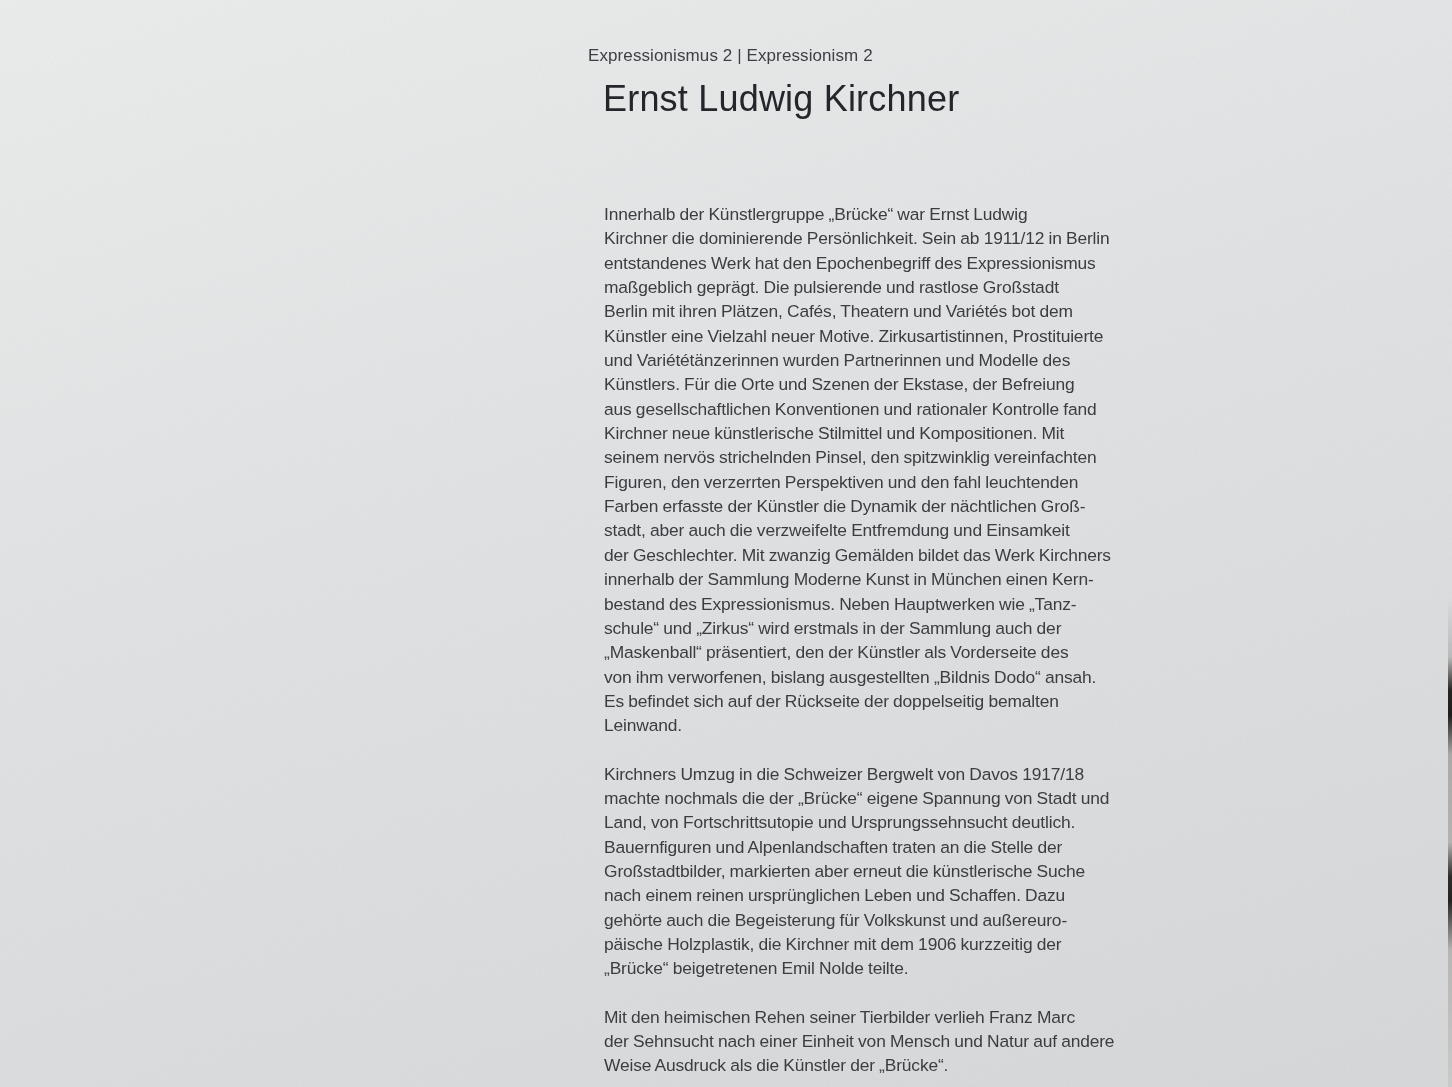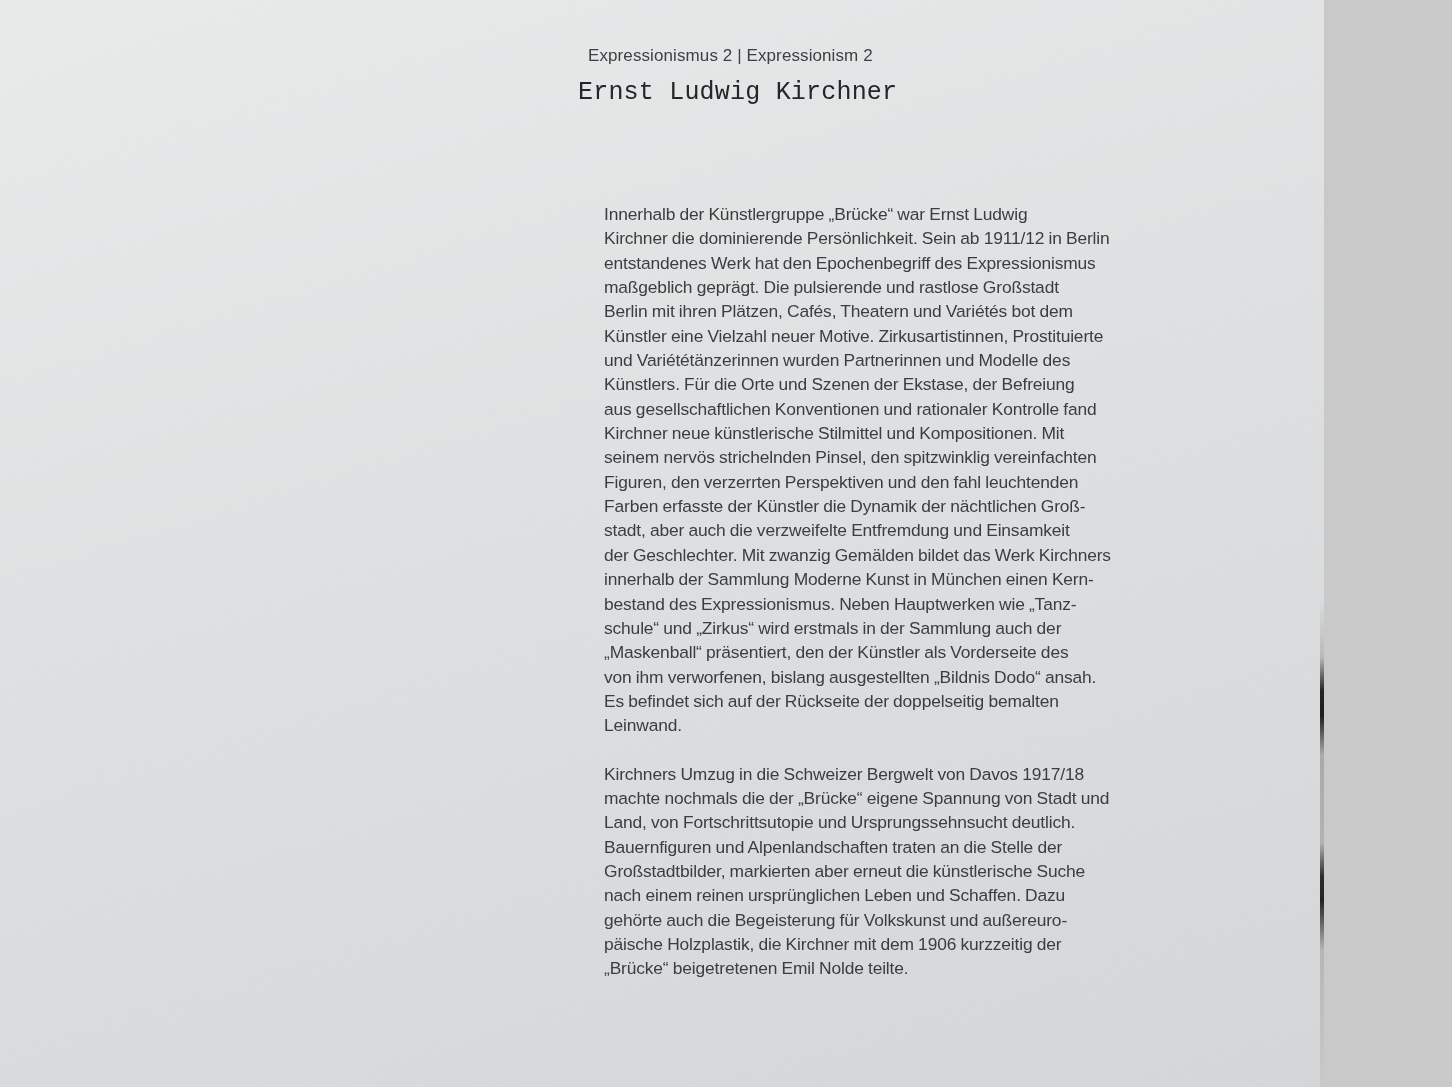--- a/index.html
+++ b/index.html
@@ -7,21 +7,21 @@
     --background-mid:#e1e2e3;
     --background-bottom:#d5d7d8;
     --body-text:#3a3d41;
     --title-text:#24262c;
     --kicker-text:#3c3f44;
   }
   *{margin:0;padding:0;box-sizing:border-box;}
   html,body{background:#c9c9c9;}
   .stage{
     position:relative;
-    width:1324px;
+    width:1452px;
     height:1087px;
     overflow:hidden;
     background:linear-gradient(163deg,
       var(--background-top) 0%,
       var(--background-mid) 42%,
       var(--background-bottom) 100%);
     font-family:"Liberation Sans","DejaVu Sans",sans-serif;
   }
   .grain{
     position:absolute;
@@ -36,28 +36,27 @@
     left:588px;
     top:46px;
     font-size:17px;
     font-weight:500;
     letter-spacing:.1px;
     color:var(--kicker-text);
     white-space:nowrap;
   }
   .title{
     position:absolute;
-    left:578px;
+    left:603px;
     top:78px;
-    font-size:25px;
+    font-size:36px;
     font-weight:500;
     letter-spacing:.2px;
     color:var(--title-text);
     white-space:nowrap;
-    font-family:Liberation Mono, monospace;
   }
   .textblock{
     position:absolute;
     left:588px;
     top:202px;
     width:800px;
   }
   .textblock p{
     white-space:pre-line;
     font-size:17.4px;
@@ -128,17 +127,20 @@
 Leinwand.</p>
     <p>Kirchners Umzug in die Schweizer Bergwelt von Davos 1917/18
 machte nochmals die der „Brücke“ eigene Spannung von Stadt und
 Land, von Fortschrittsutopie und Ursprungssehnsucht deutlich.
 Bauernfiguren und Alpenlandschaften traten an die Stelle der
 Großstadtbilder, markierten aber erneut die künstlerische Suche
 nach einem reinen ursprünglichen Leben und Schaffen. Dazu
 gehörte auch die Begeisterung für Volkskunst und außereuro-
 päische Holzplastik, die Kirchner mit dem 1906 kurzzeitig der
 „Brücke“ beigetretenen Emil Nolde teilte.</p>
+    <p>Mit den heimischen Rehen seiner Tierbilder verlieh Franz Marc
+der Sehnsucht nach einer Einheit von Mensch und Natur auf andere
+Weise Ausdruck als die Künstler der „Brücke“.</p>
   </div>
 
   <div class="photo-edge"></div>
 
 </div>
 
 </body></html>

